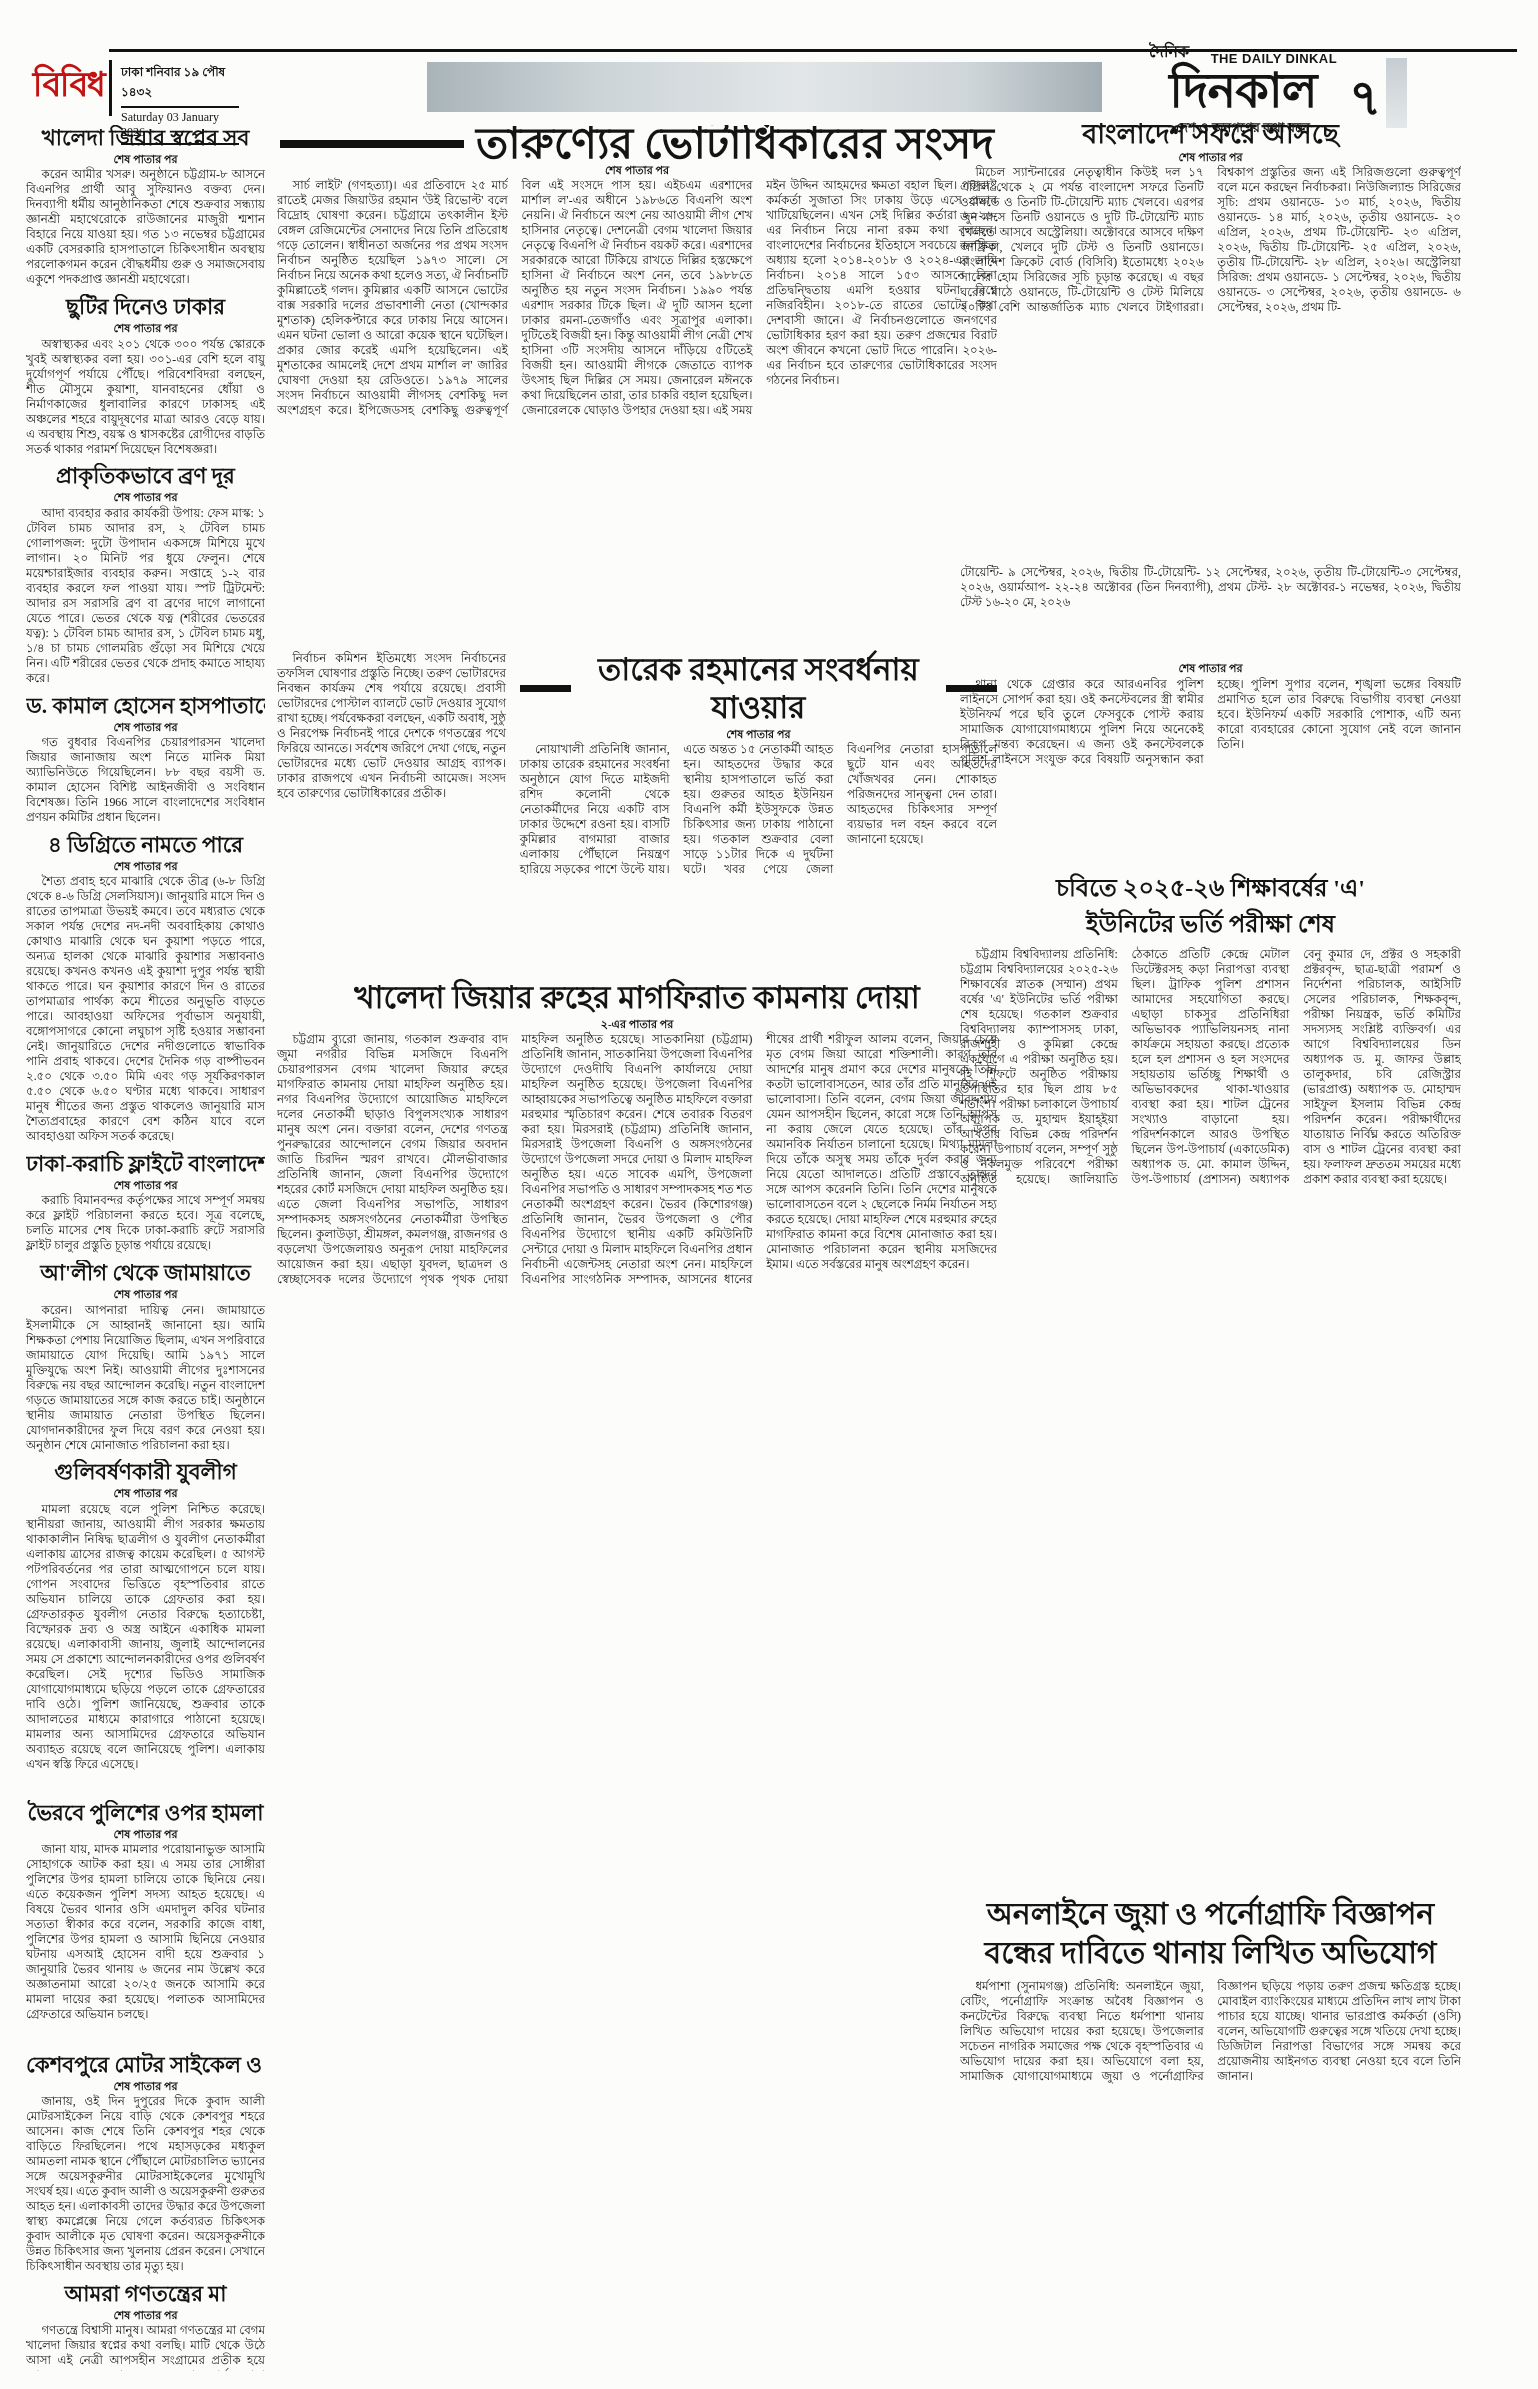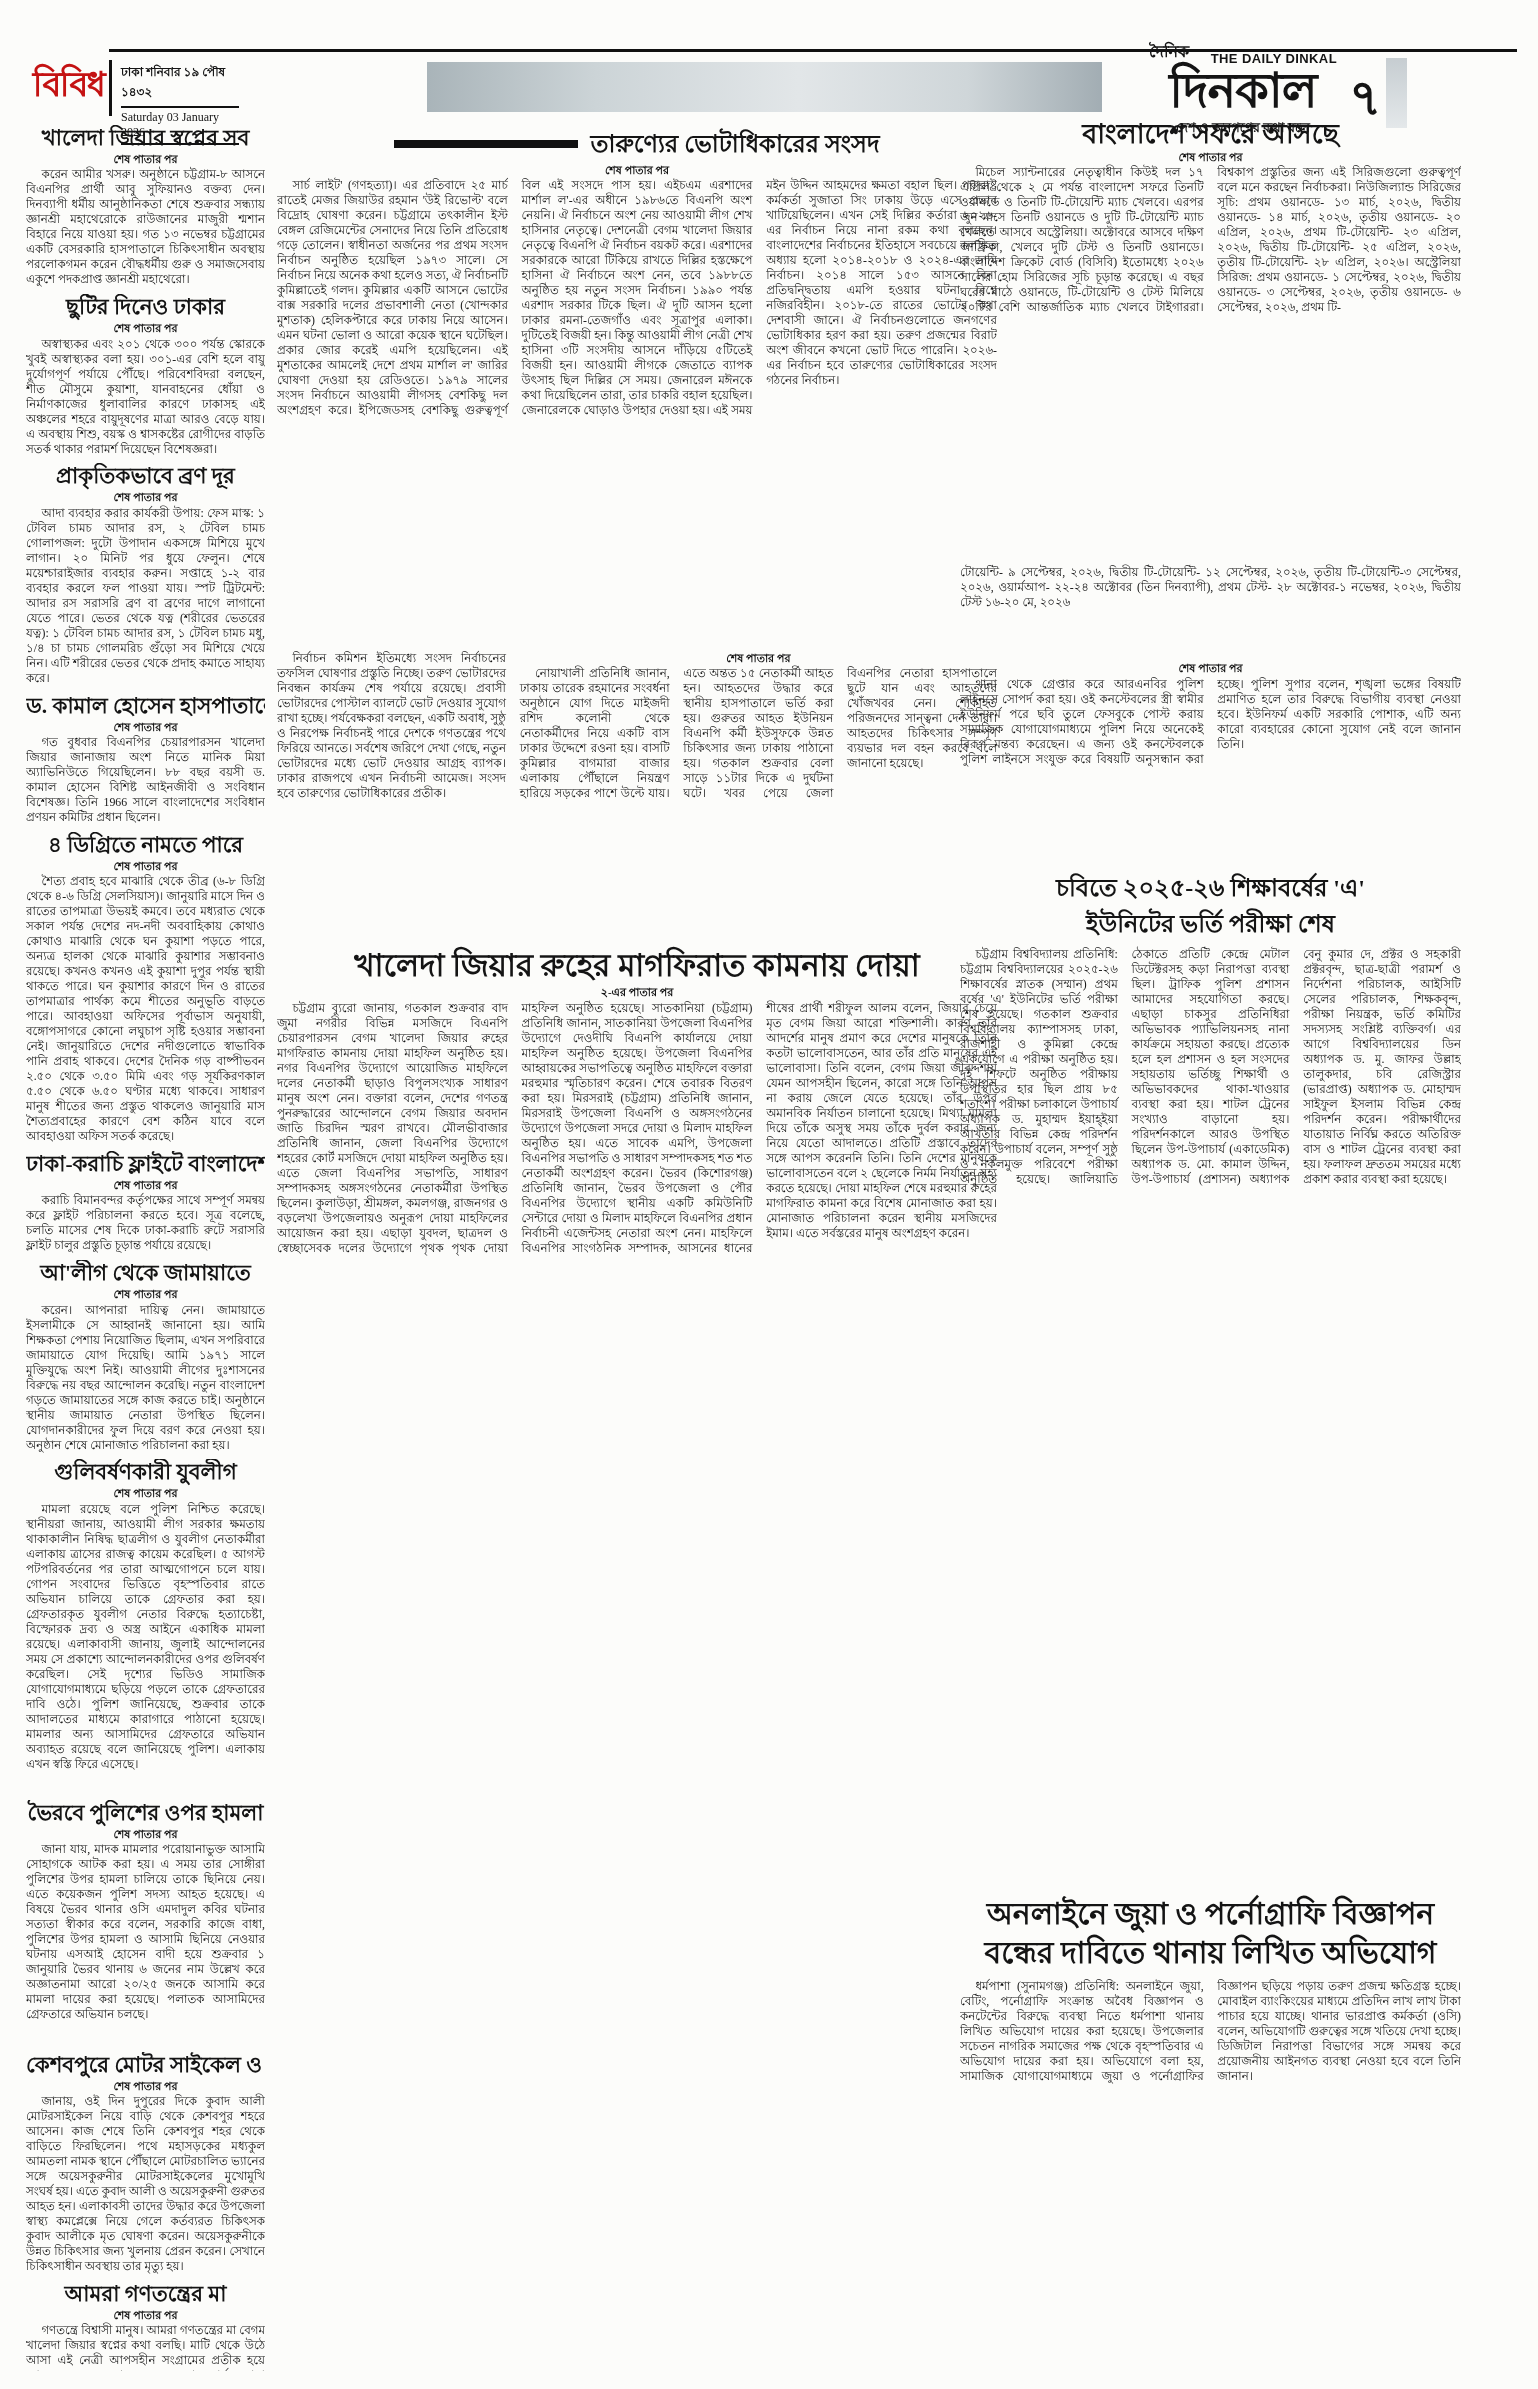--- a/index.html
+++ b/index.html
@@ -33,21 +33,21 @@
   
   .hl{font-weight:bold;text-align:center;margin:0;}
   .hl1{font-size:21.4px;line-height:27px;white-space:nowrap;overflow:hidden;}
   .cont{font-size:11px;font-weight:bold;text-align:center;line-height:15.4px;}
   .body{font-size:11.8px;line-height:15px;text-align:justify;text-indent:15.4px;}
   .art{margin-bottom:6.8px;}
   .cols2{column-count:2;column-gap:13.7px;}
   .cols3{column-count:3;column-gap:13.7px;}
   .hlrow{display:flex;align-items:center;justify-content:center;gap:12px;}
   .dash{height:7.7px;background:#111;flex:0 0 auto;}
-  .bighl{font-size:24px;line-height:38px;font-weight:bold;text-align:center;}
+  .bighl{font-size:43px;line-height:38px;font-weight:bold;text-align:center;}
   .medhl{font-size:27px;line-height:32px;font-weight:bold;text-align:center;}
   .nowrap{white-space:nowrap;overflow:hidden;}
   .noindent{text-indent:0;}
 </style>
 </head>
 <body>
 
 <div id="page">
 
   <div class="toprule"></div>
@@ -146,20 +146,25 @@
         <span class="dash" style="width:184px"></span>
         <span class="bighl">তারুণ্যের ভোটাধিকারের সংসদ</span>
       </div>
       <div class="cont">শেষ পাতার পর</div>
       <div class="body cols3" style="height:467px">সার্চ লাইট' (গণহত্যা)। এর প্রতিবাদে ২৫ মার্চ রাতেই মেজর জিয়াউর রহমান 'উই রিভোল্ট' বলে বিদ্রোহ ঘোষণা করেন। চট্টগ্রামে তৎকালীন ইস্ট বেঙ্গল রেজিমেন্টের সেনাদের নিয়ে তিনি প্রতিরোধ গড়ে তোলেন। স্বাধীনতা অর্জনের পর প্রথম সংসদ নির্বাচন অনুষ্ঠিত হয়েছিল ১৯৭৩ সালে। সে নির্বাচন নিয়ে অনেক কথা হলেও সত্য, ঐ নির্বাচনটি কুমিল্লাতেই গলদ। কুমিল্লার একটি আসনে ভোটের বাক্স সরকারি দলের প্রভাবশালী নেতা (খোন্দকার মুশতাক) হেলিকপ্টারে করে ঢাকায় নিয়ে আসেন। এমন ঘটনা ভোলা ও আরো কয়েক স্থানে ঘটেছিল। প্রকার জোর করেই এমপি হয়েছিলেন। এই মুশতাকের আমলেই দেশে প্রথম মার্শাল ল' জারির ঘোষণা দেওয়া হয় রেডিওতে। ১৯৭৯ সালের সংসদ নির্বাচনে আওয়ামী লীগসহ বেশকিছু দল অংশগ্রহণ করে। ইপিজেডসহ বেশকিছু গুরুত্বপূর্ণ বিল এই সংসদে পাস হয়। এইচএম এরশাদের মার্শাল ল'-এর অধীনে ১৯৮৬তে বিএনপি অংশ নেয়নি। ঐ নির্বাচনে অংশ নেয় আওয়ামী লীগ শেখ হাসিনার নেতৃত্বে। দেশনেত্রী বেগম খালেদা জিয়ার নেতৃত্বে বিএনপি ঐ নির্বাচন বয়কট করে। এরশাদের সরকারকে আরো টিকিয়ে রাখতে দিল্লির হস্তক্ষেপে হাসিনা ঐ নির্বাচনে অংশ নেন, তবে ১৯৮৮তে অনুষ্ঠিত হয় নতুন সংসদ নির্বাচন। ১৯৯০ পর্যন্ত এরশাদ সরকার টিকে ছিল। ঐ দুটি আসন হলো ঢাকার রমনা-তেজগাঁও এবং সূত্রাপুর এলাকা। দুটিতেই বিজয়ী হন। কিন্তু আওয়ামী লীগ নেত্রী শেখ হাসিনা ৩টি সংসদীয় আসনে দাঁড়িয়ে ৫টিতেই বিজয়ী হন। আওয়ামী লীগকে জেতাতে ব্যাপক উৎসাহ ছিল দিল্লির সে সময়। জেনারেল মঈনকে কথা দিয়েছিলেন তারা, তার চাকরি বহাল হয়েছিল। জেনারেলকে ঘোড়াও উপহার দেওয়া হয়। এই সময় মইন উদ্দিন আহমদের ক্ষমতা বহাল ছিল। পরারাষ্ট্র কর্মকর্তা সুজাতা সিং ঢাকায় উড়ে এসে প্রভাব খাটিয়েছিলেন। এখন সেই দিল্লির কর্তারা ২০২৬-এর নির্বাচন নিয়ে নানা রকম কথা বলছেন। বাংলাদেশের নির্বাচনের ইতিহাসে সবচেয়ে কলঙ্কিত অধ্যায় হলো ২০১৪-২০১৮ ও ২০২৪-এর ডামি নির্বাচন। ২০১৪ সালে ১৫৩ আসনে বিনা প্রতিদ্বন্দ্বিতায় এমপি হওয়ার ঘটনা বিশ্বে নজিরবিহীন। ২০১৮-তে রাতের ভোটের কথা দেশবাসী জানে। ঐ নির্বাচনগুলোতে জনগণের ভোটাধিকার হরণ করা হয়। তরুণ প্রজন্মের বিরাট অংশ জীবনে কখনো ভোট দিতে পারেনি। ২০২৬-এর নির্বাচন হবে তারুণ্যের ভোটাধিকারের সংসদ গঠনের নির্বাচন।</div>
     </article>
 
     <div style="display:flex;gap:13.7px;margin-top:5.1px;">
       <div class="body" style="width:229px;height:289px;flex:0 0 auto;">নির্বাচন কমিশন ইতিমধ্যে সংসদ নির্বাচনের তফসিল ঘোষণার প্রস্তুতি নিচ্ছে। তরুণ ভোটারদের নিবন্ধন কার্যক্রম শেষ পর্যায়ে রয়েছে। প্রবাসী ভোটারদের পোস্টাল ব্যালটে ভোট দেওয়ার সুযোগ রাখা হচ্ছে। পর্যবেক্ষকরা বলছেন, একটি অবাধ, সুষ্ঠু ও নিরপেক্ষ নির্বাচনই পারে দেশকে গণতন্ত্রের পথে ফিরিয়ে আনতে। সর্বশেষ জরিপে দেখা গেছে, নতুন ভোটারদের মধ্যে ভোট দেওয়ার আগ্রহ ব্যাপক। ঢাকার রাজপথে এখন নির্বাচনী আমেজ। সংসদ হবে তারুণ্যের ভোটাধিকারের প্রতীক।</div>
       <article style="flex:1 1 auto;">
+        <div class="hlrow">
+          <span class="dash" style="width:51px"></span>
+          <span class="bighl" style="font-size:31px">তারেক রহমানের সংবর্ধনায় যাওয়ার</span>
+          <span class="dash" style="width:51px"></span>
+        </div>
         <div class="cont">শেষ পাতার পর</div>
         <div class="body cols3" style="height:229px">নোয়াখালী প্রতিনিধি জানান, ঢাকায় তারেক রহমানের সংবর্ধনা অনুষ্ঠানে যোগ দিতে মাইজদী রশিদ কলোনী থেকে নেতাকর্মীদের নিয়ে একটি বাস ঢাকার উদ্দেশে রওনা হয়। বাসটি কুমিল্লার বাগমারা বাজার এলাকায় পৌঁছালে নিয়ন্ত্রণ হারিয়ে সড়কের পাশে উল্টে যায়। এতে অন্তত ১৫ নেতাকর্মী আহত হন। আহতদের উদ্ধার করে স্থানীয় হাসপাতালে ভর্তি করা হয়। গুরুতর আহত ইউনিয়ন বিএনপি কর্মী ইউসুফকে উন্নত চিকিৎসার জন্য ঢাকায় পাঠানো হয়। গতকাল শুক্রবার বেলা সাড়ে ১১টার দিকে এ দুর্ঘটনা ঘটে। খবর পেয়ে জেলা বিএনপির নেতারা হাসপাতালে ছুটে যান এবং আহতদের খোঁজখবর নেন। শোকাহত পরিজনদের সান্ত্বনা দেন তারা। আহতদের চিকিৎসার সম্পূর্ণ ব্যয়ভার দল বহন করবে বলে জানানো হয়েছে।</div>
       </article>
     </div>
 
     <article style="margin-top:6.8px;">
       <h2 class="hl nowrap" style="font-size:31px;line-height:39px;">খালেদা জিয়ার রুহের মাগফিরাত কামনায় দোয়া</h2>
       <div class="cont">২-এর পাতার পর</div>
       <div class="body cols3" style="height:1316px">চট্টগ্রাম ব্যুরো জানায়, গতকাল শুক্রবার বাদ জুমা নগরীর বিভিন্ন মসজিদে বিএনপি চেয়ারপারসন বেগম খালেদা জিয়ার রুহের মাগফিরাত কামনায় দোয়া মাহফিল অনুষ্ঠিত হয়। নগর বিএনপির উদ্যোগে আয়োজিত মাহফিলে দলের নেতাকর্মী ছাড়াও বিপুলসংখ্যক সাধারণ মানুষ অংশ নেন। বক্তারা বলেন, দেশের গণতন্ত্র পুনরুদ্ধারের আন্দোলনে বেগম জিয়ার অবদান জাতি চিরদিন স্মরণ রাখবে। মৌলভীবাজার প্রতিনিধি জানান, জেলা বিএনপির উদ্যোগে শহরের কোর্ট মসজিদে দোয়া মাহফিল অনুষ্ঠিত হয়। এতে জেলা বিএনপির সভাপতি, সাধারণ সম্পাদকসহ অঙ্গসংগঠনের নেতাকর্মীরা উপস্থিত ছিলেন। কুলাউড়া, শ্রীমঙ্গল, কমলগঞ্জ, রাজনগর ও বড়লেখা উপজেলায়ও অনুরূপ দোয়া মাহফিলের আয়োজন করা হয়। এছাড়া যুবদল, ছাত্রদল ও স্বেচ্ছাসেবক দলের উদ্যোগে পৃথক পৃথক দোয়া মাহফিল অনুষ্ঠিত হয়েছে। সাতকানিয়া (চট্টগ্রাম) প্রতিনিধি জানান, সাতকানিয়া উপজেলা বিএনপির উদ্যোগে দেওদীঘি বিএনপি কার্যালয়ে দোয়া মাহফিল অনুষ্ঠিত হয়েছে। উপজেলা বিএনপির আহ্বায়কের সভাপতিত্বে অনুষ্ঠিত মাহফিলে বক্তারা মরহুমার স্মৃতিচারণ করেন। শেষে তবারক বিতরণ করা হয়। মিরসরাই (চট্টগ্রাম) প্রতিনিধি জানান, মিরসরাই উপজেলা বিএনপি ও অঙ্গসংগঠনের উদ্যোগে উপজেলা সদরে দোয়া ও মিলাদ মাহফিল অনুষ্ঠিত হয়। এতে সাবেক এমপি, উপজেলা বিএনপির সভাপতি ও সাধারণ সম্পাদকসহ শত শত নেতাকর্মী অংশগ্রহণ করেন। ভৈরব (কিশোরগঞ্জ) প্রতিনিধি জানান, ভৈরব উপজেলা ও পৌর বিএনপির উদ্যোগে স্থানীয় একটি কমিউনিটি সেন্টারে দোয়া ও মিলাদ মাহফিলে বিএনপির প্রধান নির্বাচনী এজেন্টসহ নেতারা অংশ নেন। মাহফিলে বিএনপির সাংগঠনিক সম্পাদক, আসনের ধানের শীষের প্রার্থী শরীফুল আলম বলেন, জিয়ার চেয়ে মৃত বেগম জিয়া আরো শক্তিশালী। কারণ তাঁর আদর্শের মানুষ প্রমাণ করে দেশের মানুষকে তিনি কতটা ভালোবাসতেন, আর তাঁর প্রতি মানুষের এই ভালোবাসা। তিনি বলেন, বেগম জিয়া জীবদ্দশায় যেমন আপসহীন ছিলেন, কারো সঙ্গে তিনি আপস না করায় জেলে যেতে হয়েছে। তাঁর উপর অমানবিক নির্যাতন চালানো হয়েছে। মিথ্যা মামলা দিয়ে তাঁকে অসুস্থ সময় তাঁকে দুর্বল করার জন্য নিয়ে যেতো আদালতে। প্রতিটি প্রস্তাবে তাদের সঙ্গে আপস করেননি তিনি। তিনি দেশের মানুষকে ভালোবাসতেন বলে ২ ছেলেকে নির্মম নির্যাতন সহ্য করতে হয়েছে। দোয়া মাহফিল শেষে মরহুমার রুহের মাগফিরাত কামনা করে বিশেষ মোনাজাত করা হয়। মোনাজাত পরিচালনা করেন স্থানীয় মসজিদের ইমাম। এতে সর্বস্তরের মানুষ অংশগ্রহণ করেন।</div>
     </article>

